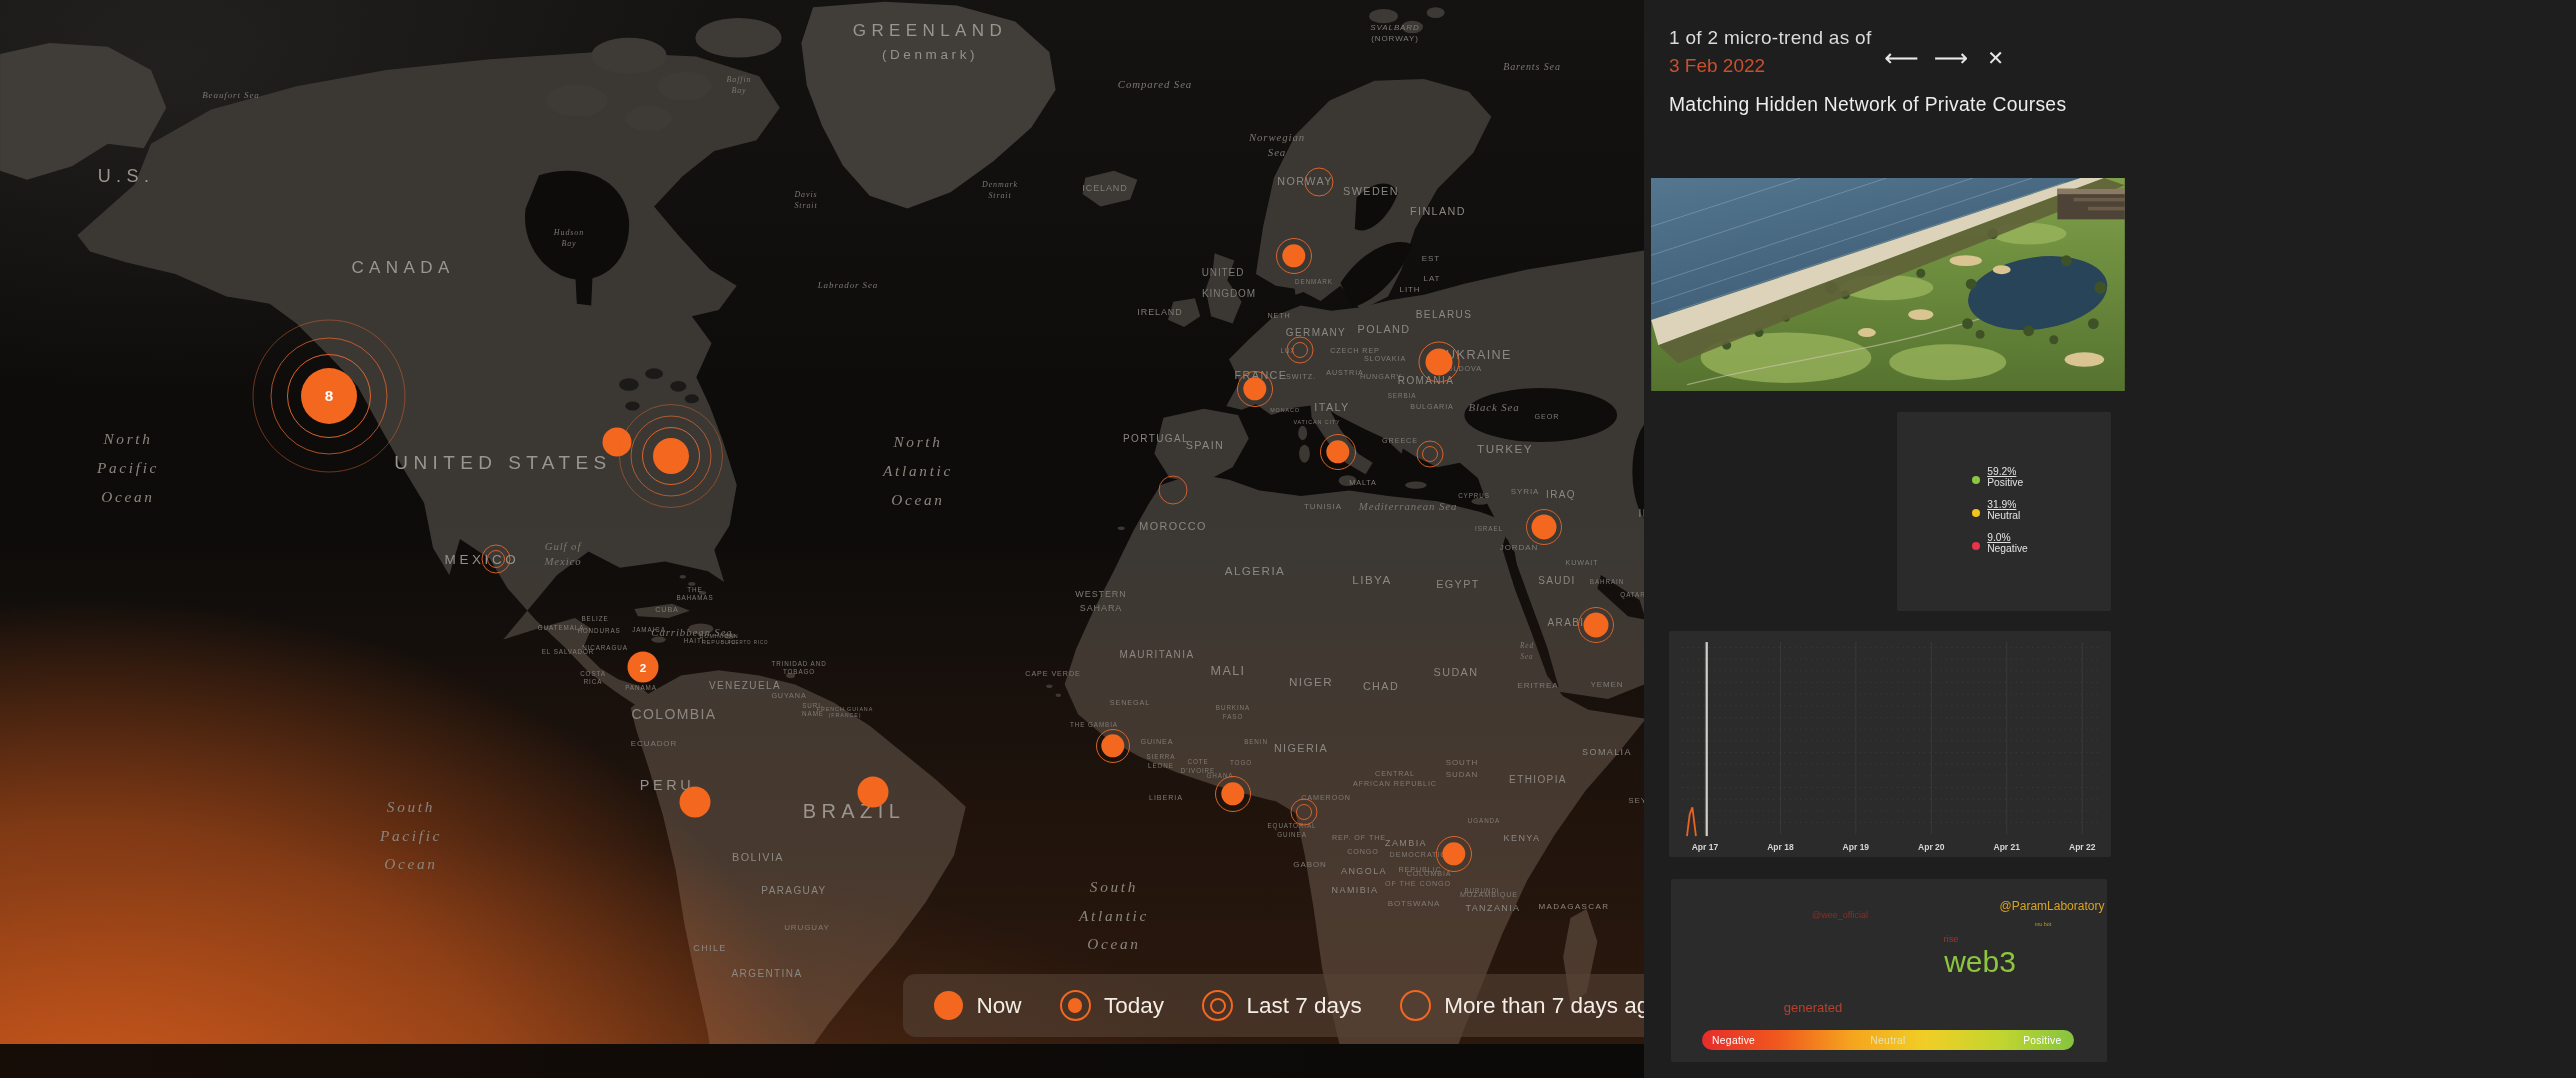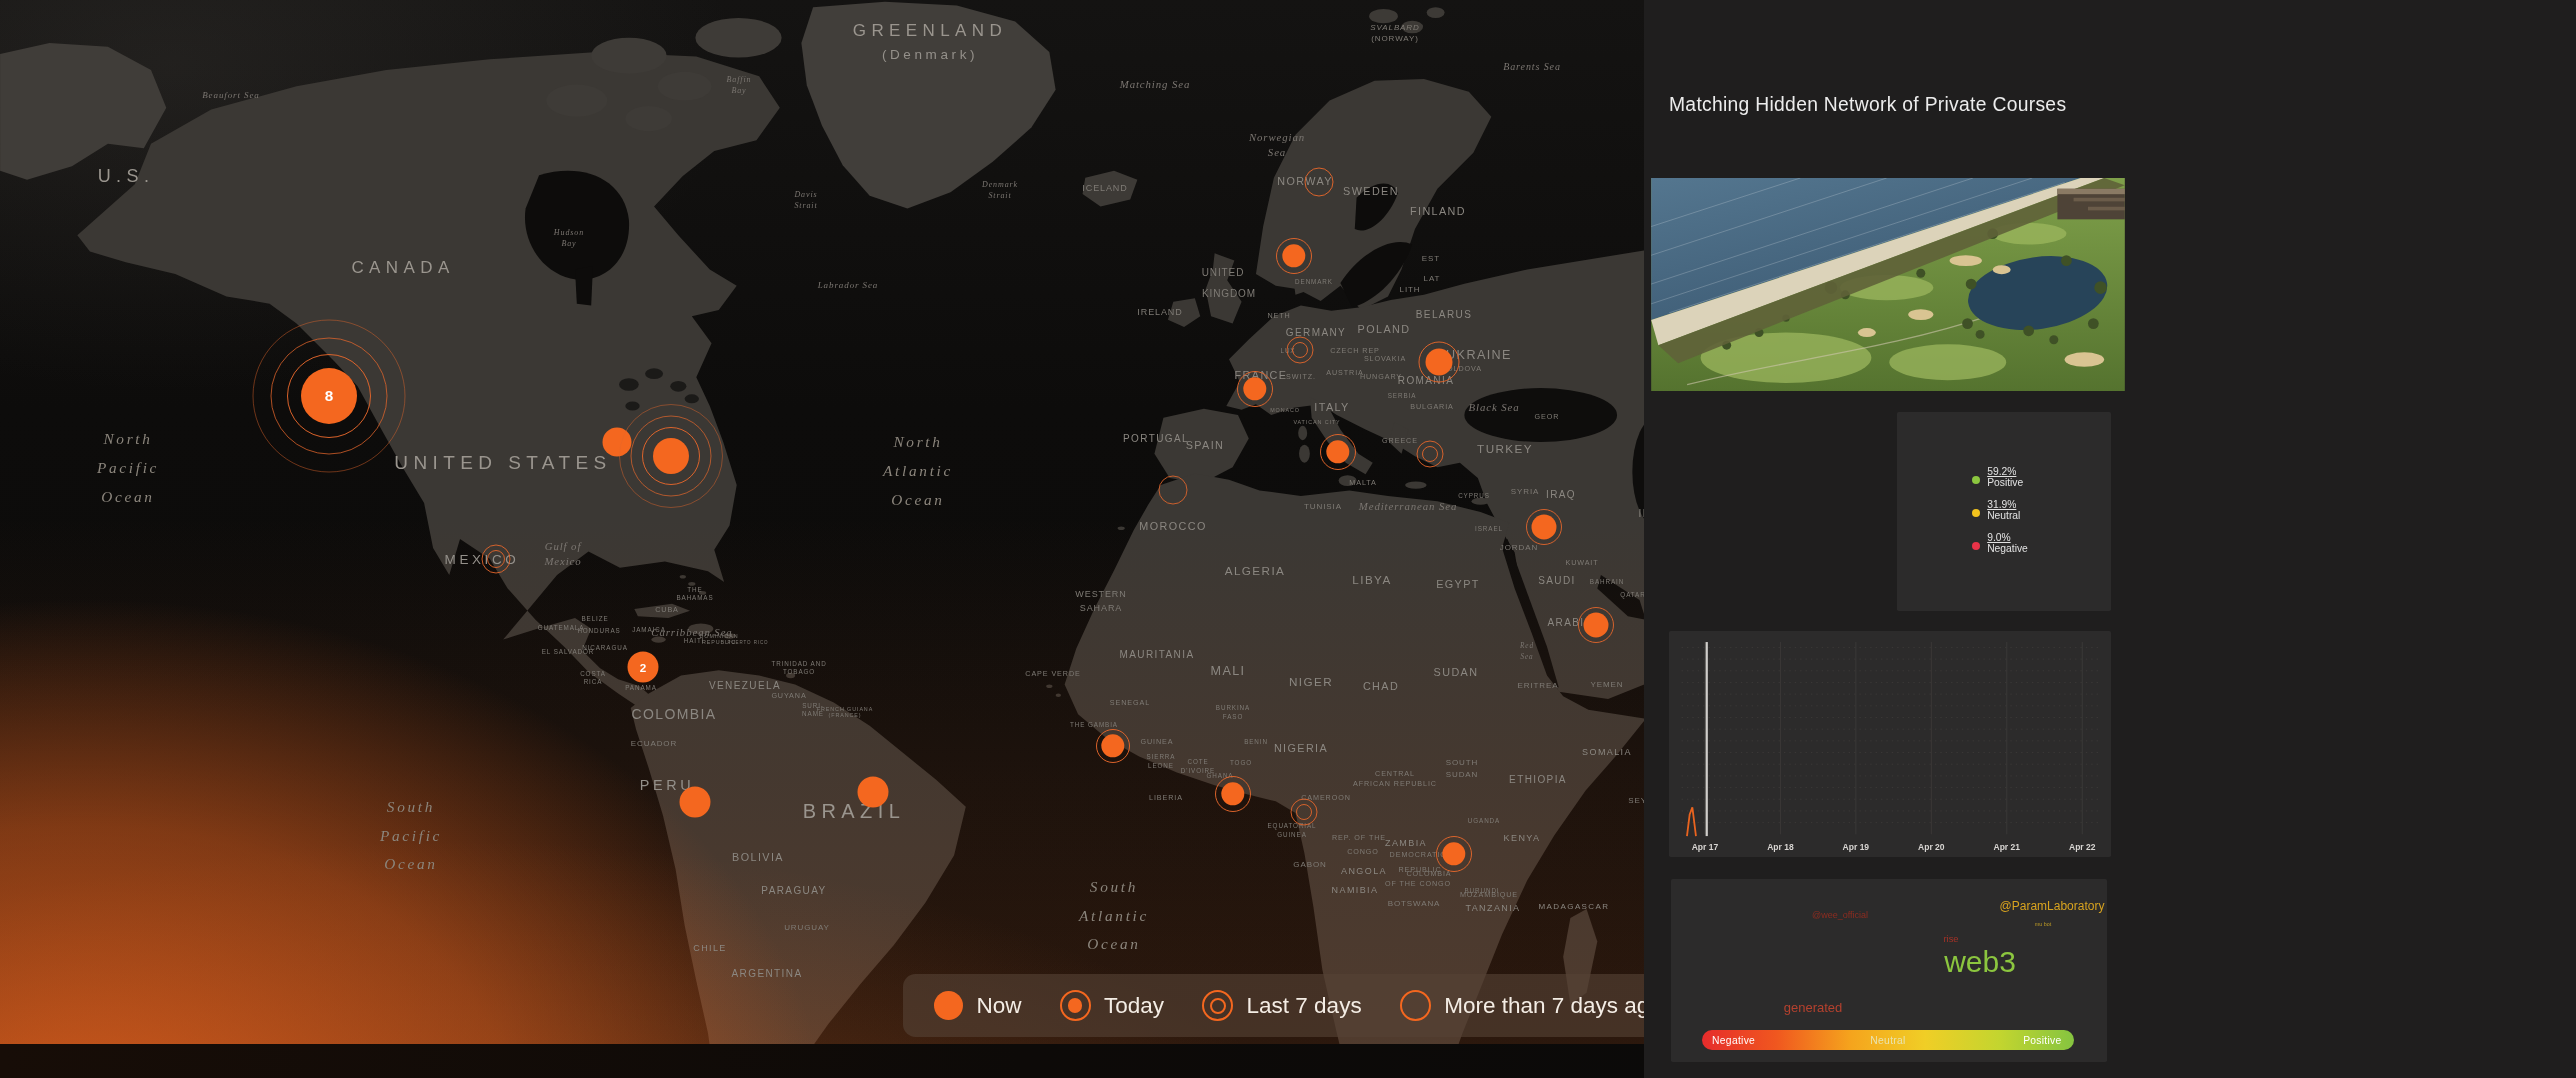--- a/index.html
+++ b/index.html
@@ -204,21 +204,21 @@
         <div class="mlabel o" style="left: 231px; top: 95px; font-size: 9px;">Beaufort Sea</div>
         <div class="mlabel o" style="left: 739px; top: 79px; font-size: 8px;">Baffin</div>
         <div class="mlabel o" style="left: 739px; top: 90px; font-size: 8px;">Bay</div>
         <div class="mlabel o" style="left: 806px; top: 194px; font-size: 8px;">Davis</div>
         <div class="mlabel o" style="left: 806px; top: 205px; font-size: 8px;">Strait</div>
         <div class="mlabel o" style="left: 1000px; top: 184px; font-size: 8px;">Denmark</div>
         <div class="mlabel o" style="left: 1000px; top: 195px; font-size: 8px;">Strait</div>
         <div class="mlabel o" style="left: 569px; top: 232px; font-size: 8px;">Hudson</div>
         <div class="mlabel o" style="left: 569px; top: 243px; font-size: 8px;">Bay</div>
         <div class="mlabel o" style="left: 848px; top: 285px; font-size: 9px;">Labrador Sea</div>
-        <div class="mlabel o" style="left: 1155px; top: 84px; font-size: 10.8px;">Matching Sea</div>
+        <div class="mlabel o" style="left: 1155px; top: 84px; font-size: 10.8px;">Compared Sea</div>
         <div class="mlabel o" style="left: 1277px; top: 137px; font-size: 10.8px;">Norwegian</div>
         <div class="mlabel o" style="left: 1277px; top: 152px; font-size: 10.8px;">Sea</div>
         <div class="mlabel o" style="left: 1532px; top: 66px; font-size: 10px;">Barents Sea</div>
         <div class="mlabel sm" style="left: 1395px; top: 27px; font-size: 8px; font-style: italic;">SVALBARD</div>
         <div class="mlabel sm" style="left: 1395px; top: 38px; font-size: 8px;">(NORWAY)</div>
         <div class="mlabel sm" style="left: 1105px; top: 188px; font-size: 9px;">ICELAND</div>
         <div class="mlabel sm" style="left: 1160px; top: 312px; font-size: 9px;">IRELAND</div>
         <div class="mlabel sm" style="left: 1223px; top: 272px; font-size: 10px;">UNITED</div>
         <div class="mlabel sm" style="left: 1229px; top: 293px; font-size: 10px;">KINGDOM</div>
         <div class="mlabel md" style="left: 1305px; top: 181px; font-size: 10.8px;">NORWAY</div>
@@ -462,20 +462,31 @@
           <span>Last 7 days</span>
         </div>
         <div class="legend-item">
           <span class="licon older"></span>
           <span>More than 7 days ago</span>
         </div>
       </div>
   </div>
 
   <aside class="panel">
+    <div class="p-head">
+      <div>
+        <div class="p-count">1 of 2 micro-trend as of</div>
+        <div class="p-date">3 Feb 2022</div>
+      </div>
+      <div class="p-nav">
+        <span class="nav-arrow">⟵</span>
+        <span class="nav-arrow">⟶</span>
+        <span class="nav-close">✕</span>
+      </div>
+    </div>
 
     <div class="p-title">Matching Hidden Network of Private Courses</div>
 
     <div class="p-figure" aria-label="Aerial photo of a seaside golf course with beach, ocean and pond">
       <svg width="474" height="213" viewBox="0 0 527 237">
         <defs>
           <linearGradient id="grass" x1="0" y1="0" x2="0" y2="1">
             <stop offset="0" stop-color="#7fa04a"></stop>
               <stop offset="1" stop-color="#55732f"></stop>
           </linearGradient>

